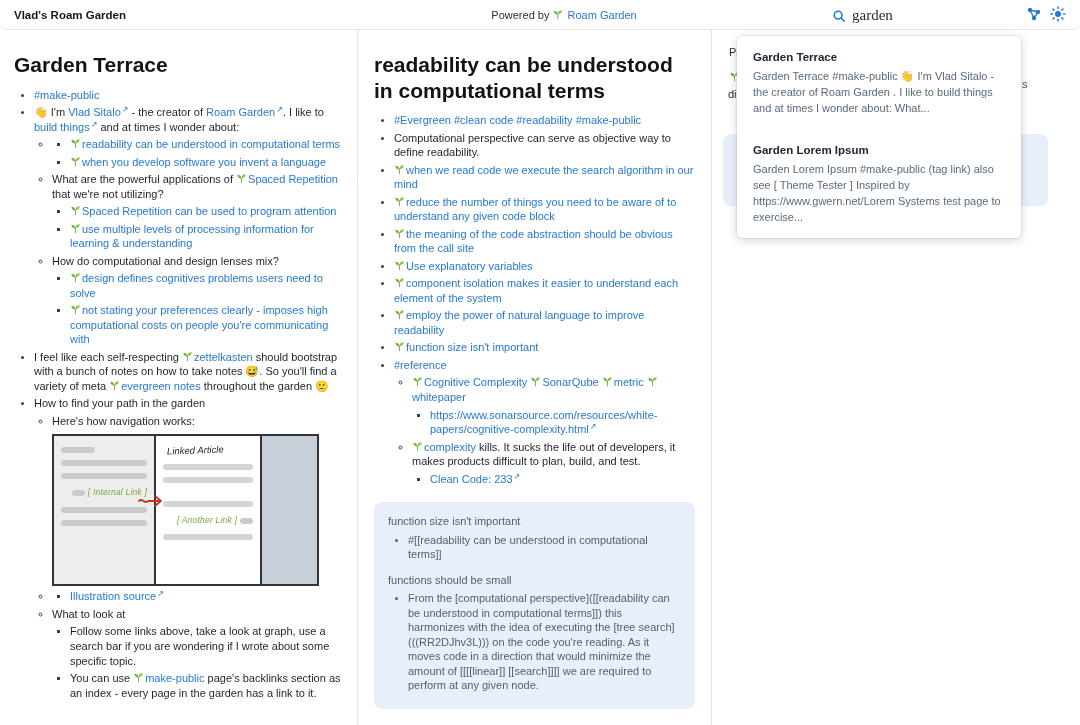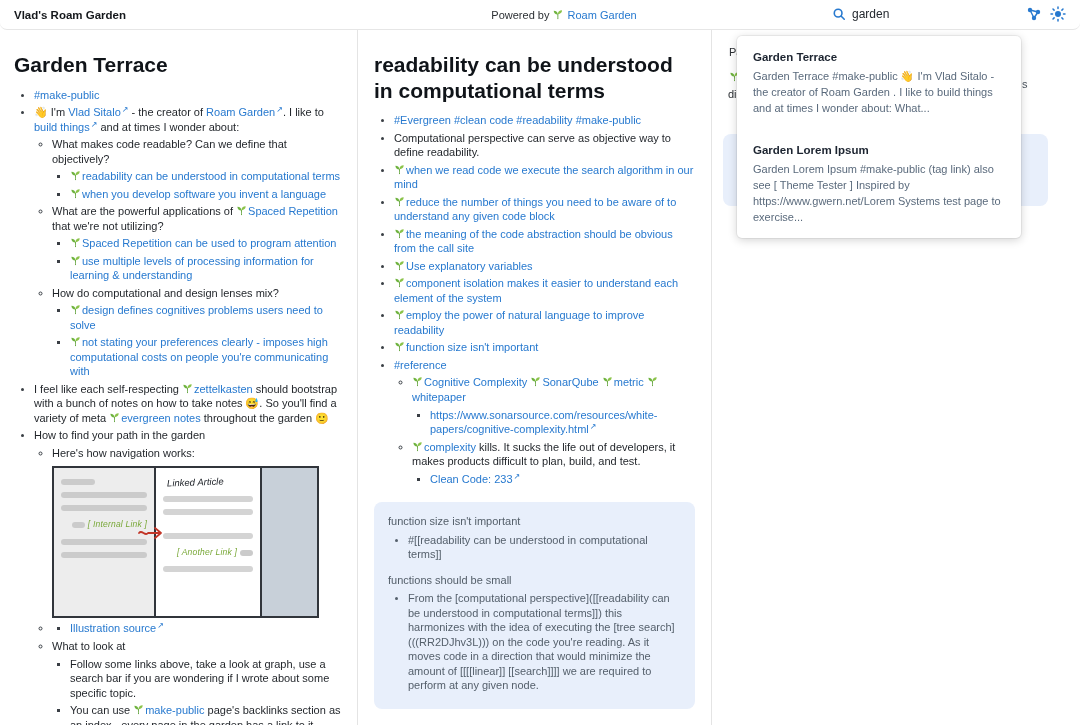--- a/index.html
+++ b/index.html
@@ -13,21 +13,21 @@
 
   
   #header {
     position:absolute; top:0; left:0; width:1080px; height:30px;
     background:#fff; border-bottom:1px solid #e6e6e6; z-index:20;border-radius:7px;
   }
   #site-title { position:absolute; left:14px; top:8px; font-weight:bold; font-size:11.5px; color:#15181c; }
   #powered { position:absolute; left:50%; top:8px; transform:translateX(-50%); font-size:11px; color:#2b2f33; white-space:nowrap;margin-left:24px; }
   #powered a { color:#2779cf; }
   #search-box { position:absolute; right:140px; top:6px; display:flex; align-items:center; gap:4px; }
-  #search-box input { border:none; outline:none; font-family:Liberation Sans, sans-serif; font-size:12px; color:#24292f; width:90px; background:transparent; }
+  #search-box input { border:none; outline:none; font-family:Liberation Serif, serif; font-size:15px; color:#24292f; width:90px; background:transparent; }
   .hdr-btn { position:absolute; top:4px; background:none; border:none; padding:2px; cursor:pointer; }
   #graph-btn { right:36px; }
   #theme-btn { right:12px; }
 
   
   .pane { position:absolute; top:30px; bottom:0; background:#fff; }
   #left-pane  { left:0;   width:358px; border-right:1px solid #e4e4e4; padding:14px 16px 0 14px; overflow:hidden; }
   #mid-pane   { left:358px; width:354px; border-right:1px solid #e4e4e4; padding:14px 16px 0 16px; overflow:hidden; }
   #right-pane { left:712px; right:0; overflow:hidden; }
 
@@ -149,21 +149,21 @@
       </svg>
   </button>
 </div>
 
 <div id="left-pane" class="pane">
   <h1 class="page-title">Garden Terrace</h1>
   <div id="left-list">
       <ul class="lvl0">
         <li><a class="tag-link">#make-public</a></li>
         <li><span class="emoji">👋 </span><span>I'm </span><a class="int-link">Vlad Sitalo<span class="ext">↗</span></a><span> - the creator of </span><a class="int-link">Roam Garden<span class="ext">↗</span></a><span>. I like to </span><a class="int-link">build things<span class="ext">↗</span></a><span> and at times I wonder about:</span><ul class="lvl1">
-            <li><span>What makes code readable? Can we define that objectively?</span><ul class="lvl2">
+            <li><ul class="lvl2">
                 <li><a class="int-link seed"><svg class="seed-ico" viewBox="0 0 12 12">
                       <path d="M6 11C6 8.5 6 7 6 5.5" stroke="#5a9e32" stroke-width="1" fill="none"></path>
                       <path d="M6 6C6 3.5 4.2 2 1.5 2 1.5 4.6 3.6 6.2 6 6Z" fill="#6fb33f"></path>
                       <path d="M6 5.6C6 3.2 7.6 1.4 10.6 1.4 10.6 4.2 8.4 5.8 6 5.6Z" fill="#8bc34a"></path>
                     </svg>readability can be understood in computational terms</a></li>
                 <li><a class="int-link seed"><svg class="seed-ico" viewBox="0 0 12 12">
                       <path d="M6 11C6 8.5 6 7 6 5.5" stroke="#5a9e32" stroke-width="1" fill="none"></path>
                       <path d="M6 6C6 3.5 4.2 2 1.5 2 1.5 4.6 3.6 6.2 6 6Z" fill="#6fb33f"></path>
                       <path d="M6 5.6C6 3.2 7.6 1.4 10.6 1.4 10.6 4.2 8.4 5.8 6 5.6Z" fill="#8bc34a"></path>
                     </svg>when you develop software you invent a language</a></li>

